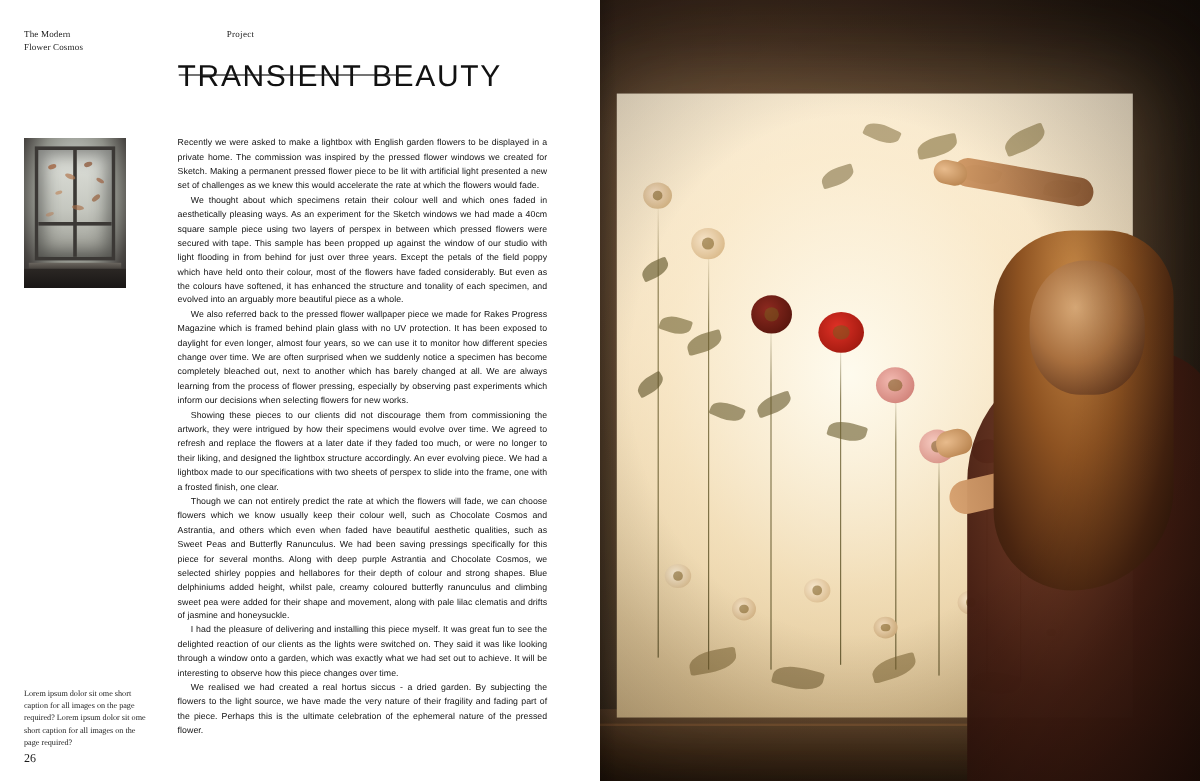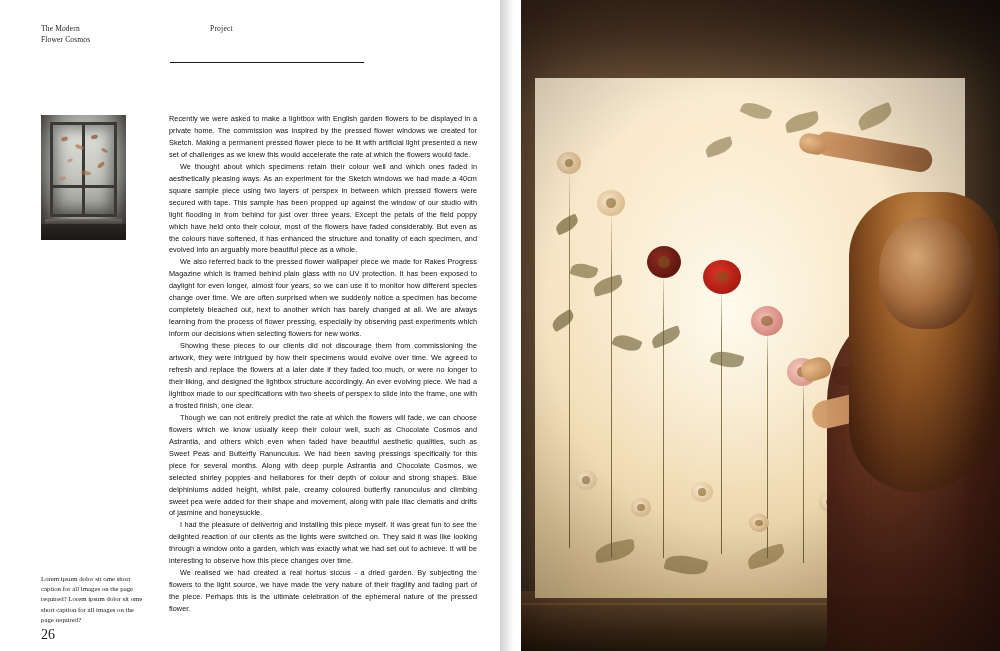--- a/index.html
+++ b/index.html
@@ -12,21 +12,20 @@
     height: 651px;
     overflow: hidden;
     font-family: "Liberation Sans", sans-serif;
   }
   .page {
     position: relative;
     width: 820px;
     height: 651px;
     background: #ffffff;
     display: flex;
-    padding-left: 21px;
   }
 
   
   .left-page {
     position: relative;
     width: 500px;
     height: 651px;
     background: #ffffff;
     flex: 0 0 500px;
   }
@@ -151,21 +150,21 @@
     font-size: 6.8px;
     line-height: 1.5;
     color: #1a1a1a;
   }
 
   .folio {
     position: absolute;
     left: 20px;
     top: 627px;
     font-family: "Liberation Serif", serif;
-    font-size: 14px;
+    font-size: 10px;
     color: #1a1a1a;
   }
 
   .body-col {
     position: absolute;
     left: 148px;
     top: 113px;
     width: 308px;
     font-family: "Liberation Sans", sans-serif;
     font-size: 7.3px;
@@ -360,20 +359,21 @@
 <div class="page">
 
   <div class="left-page">
 
     <div class="masthead">
       <div>The Modern</div>
       <div>Flower Cosmos</div>
     </div>
 
     <div class="project-label">Project</div>
+    <h1 class="title">TRANSIENT BEAUTY</h1>
     <div class="title-rule"></div>
 
     <div class="side-figure">
       <div class="frame"></div>
       <div class="win"></div>
       <div class="mullion-v"></div>
       <div class="mullion-h"></div>
       <div class="petal" style="left:20px; top:22px; background:rgba(160,100,65,0.8);"></div>
       <div class="petal" style="left:34px; top:30px; width:9px; height:4px; transform:rotate(22deg); background:rgba(176,120,80,0.7);"></div>
       <div class="petal" style="left:50px; top:20px; background:rgba(140,85,55,0.75);"></div>

